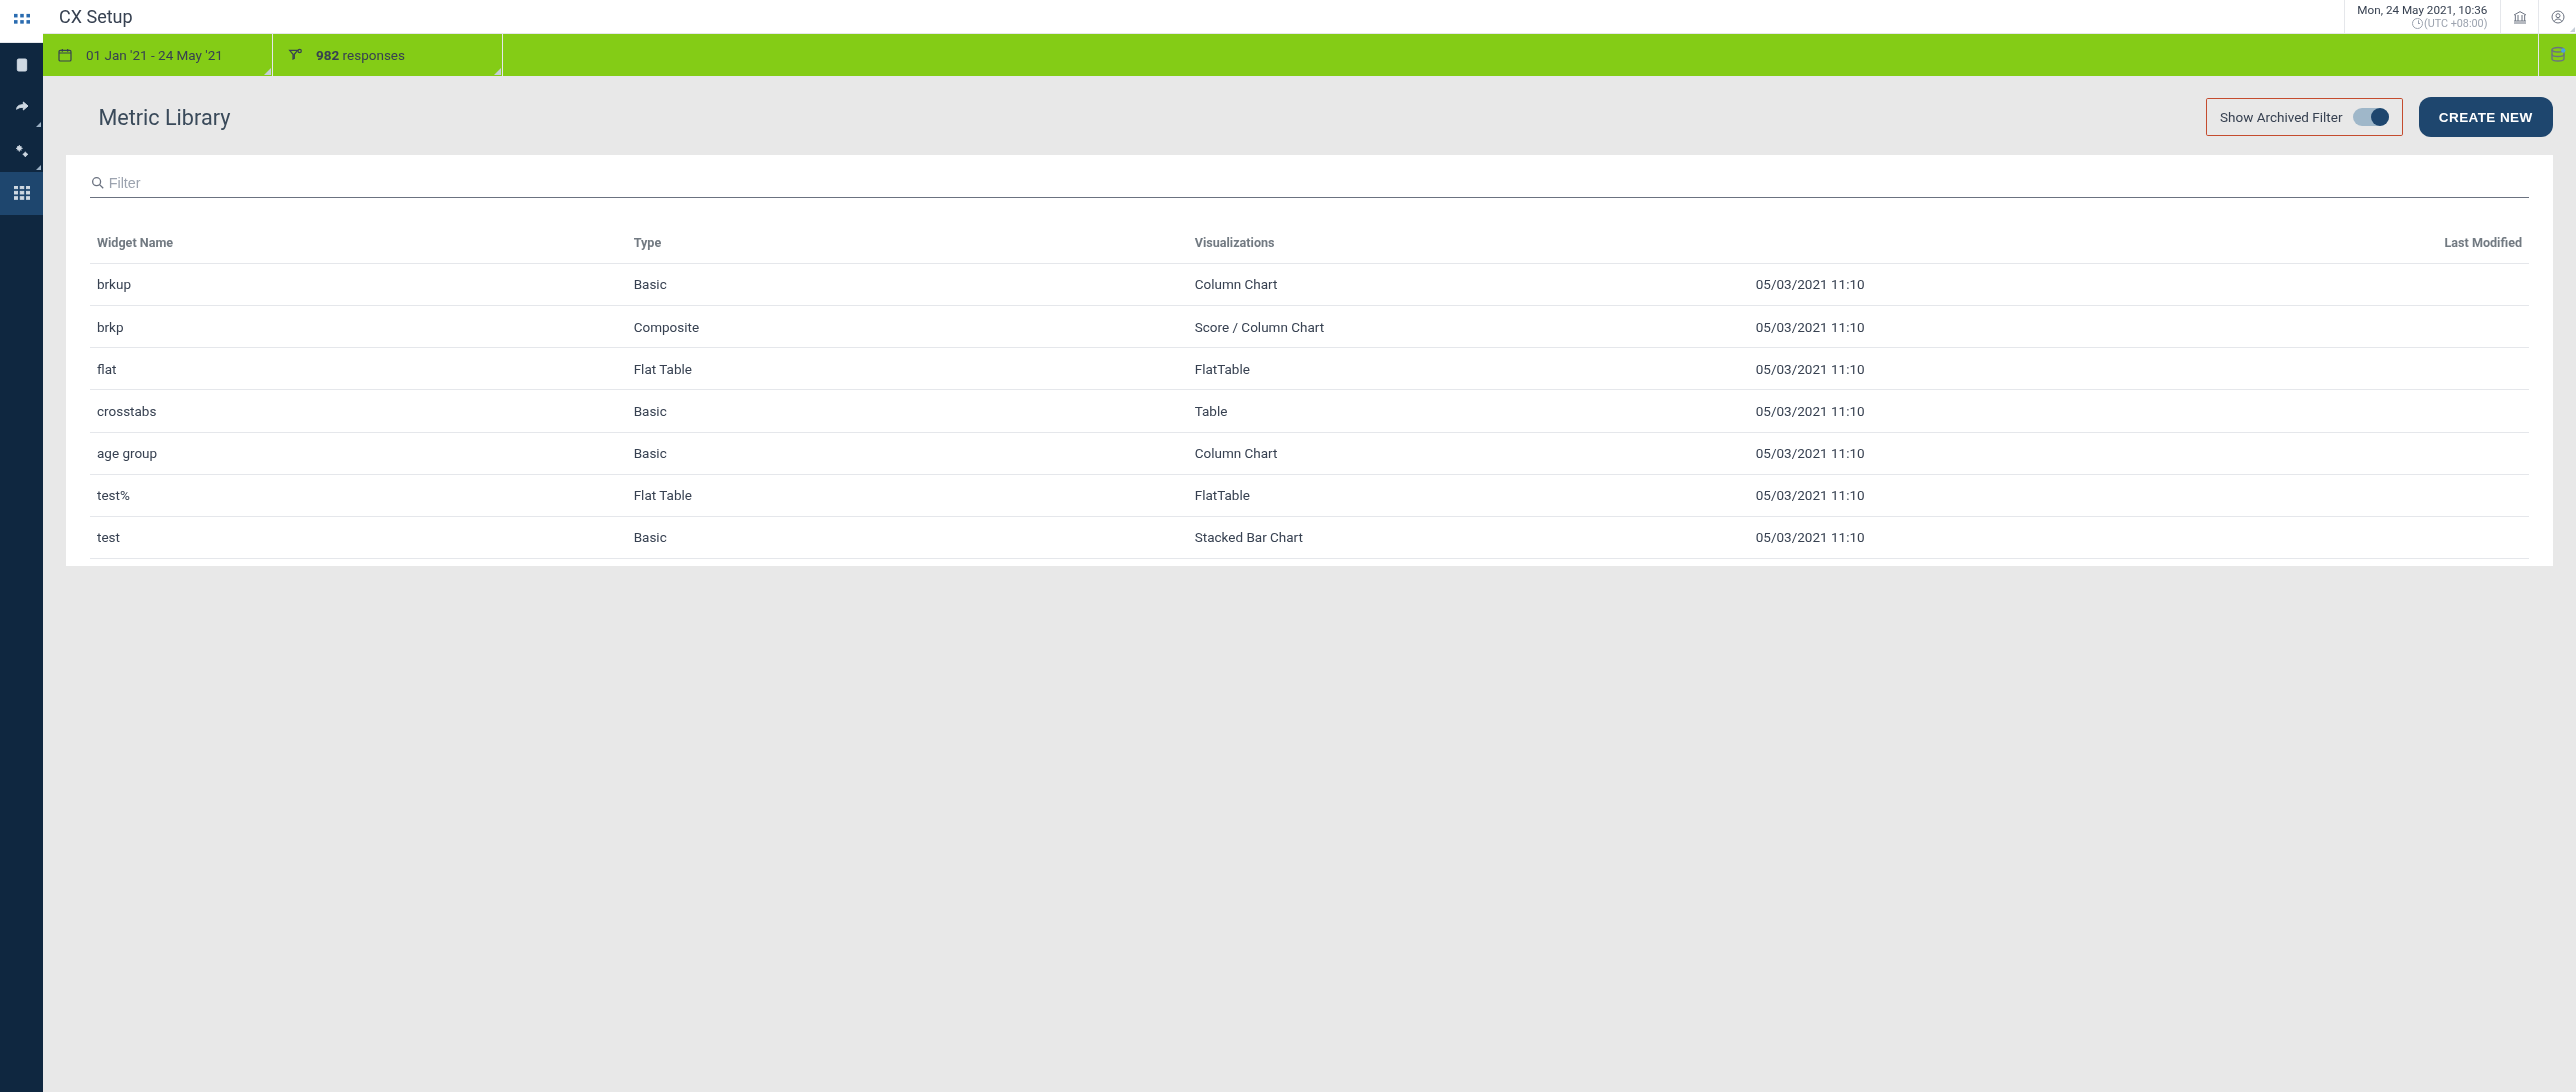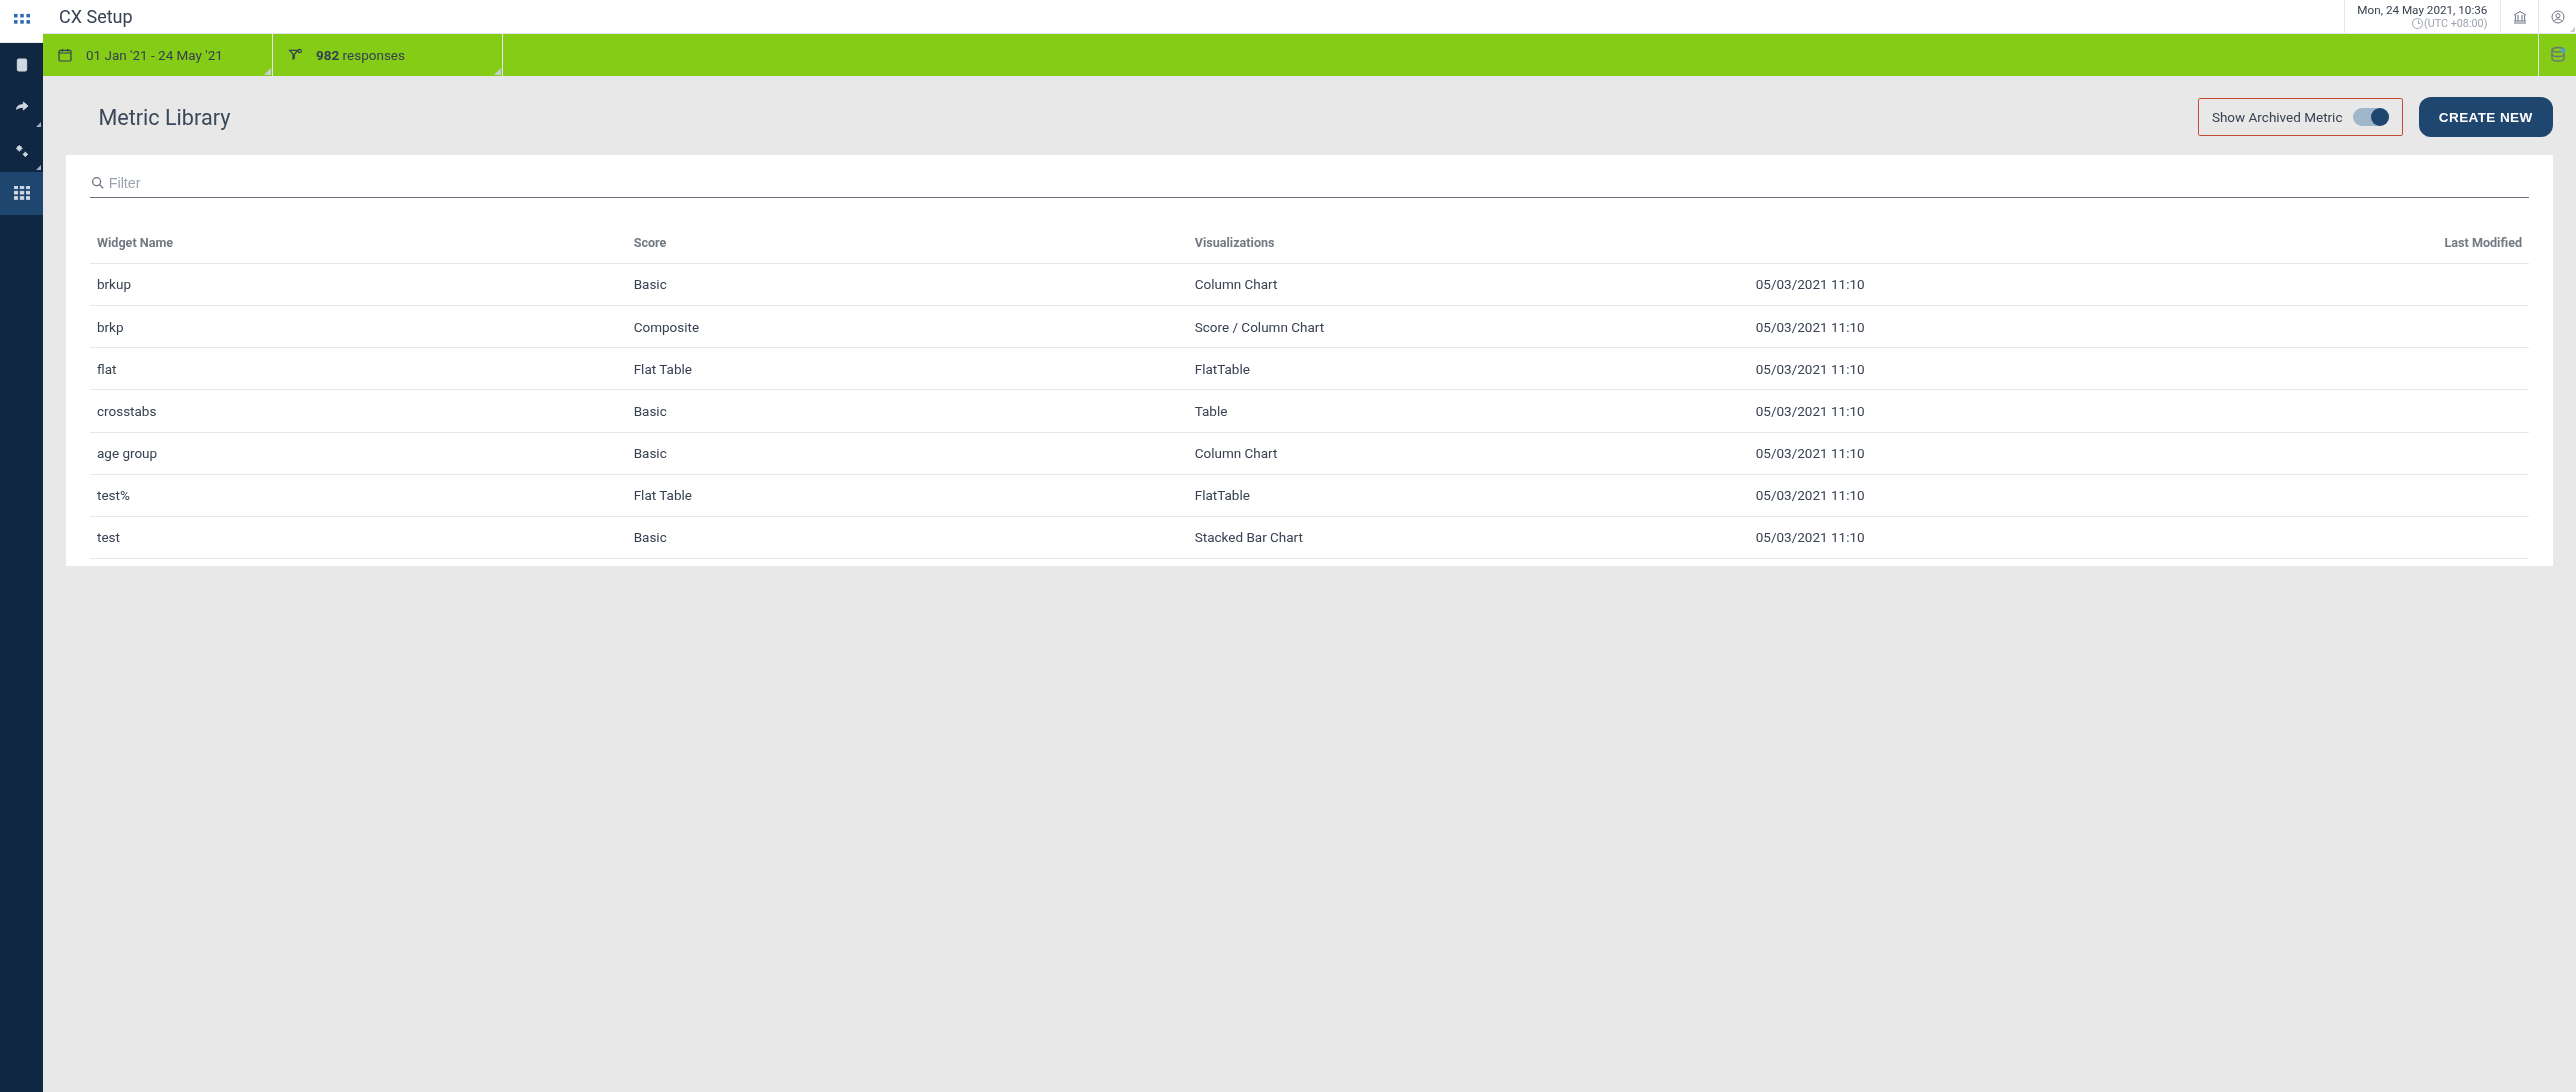--- a/index.html
+++ b/index.html
@@ -242,42 +242,42 @@
         <path d="M4 11v6c0 1.7 3.6 3 8 3s8-1.3 8-3v-6"></path>
         <circle cx="19" cy="6" r="3" fill="#4aa3df" stroke="none"></circle>
       </svg>
     </div>
   </div>
 
   <div class="content">
     <div class="section-head">
       <div class="section-title">Metric Library</div>
       <div class="archived-wrap">
-        <span class="archived-label">Show Archived Metric</span>
+        <span class="archived-label">Show Archived Filter</span>
         <div class="toggle">
           <div class="knob"></div>
         </div>
       </div>
       <button class="create-btn">CREATE NEW</button>
     </div>
 
     <div class="card">
       <div class="filter-row">
         <svg width="16" height="16" viewBox="0 0 24 24" fill="none" stroke-width="2">
           <circle cx="10" cy="10" r="6"></circle>
             <path d="M20 20l-5.5-5.5"></path>
         </svg>
         <input type="text" placeholder="Filter" style="">
       </div>
 
       <table>
         <thead>
           <tr>
             <th class="col-name">Widget Name</th>
-            <th class="col-type">Score</th>
+            <th class="col-type">Type</th>
             <th class="col-viz">Visualizations</th>
             <th class="col-mod">Last Modified</th>
           </tr>
         </thead>
         <tbody id="tbody">
             <tr>
               <td>brkup</td>
               <td>Basic</td>
               <td>Column Chart</td>
               <td>05/03/2021 11:10</td>

